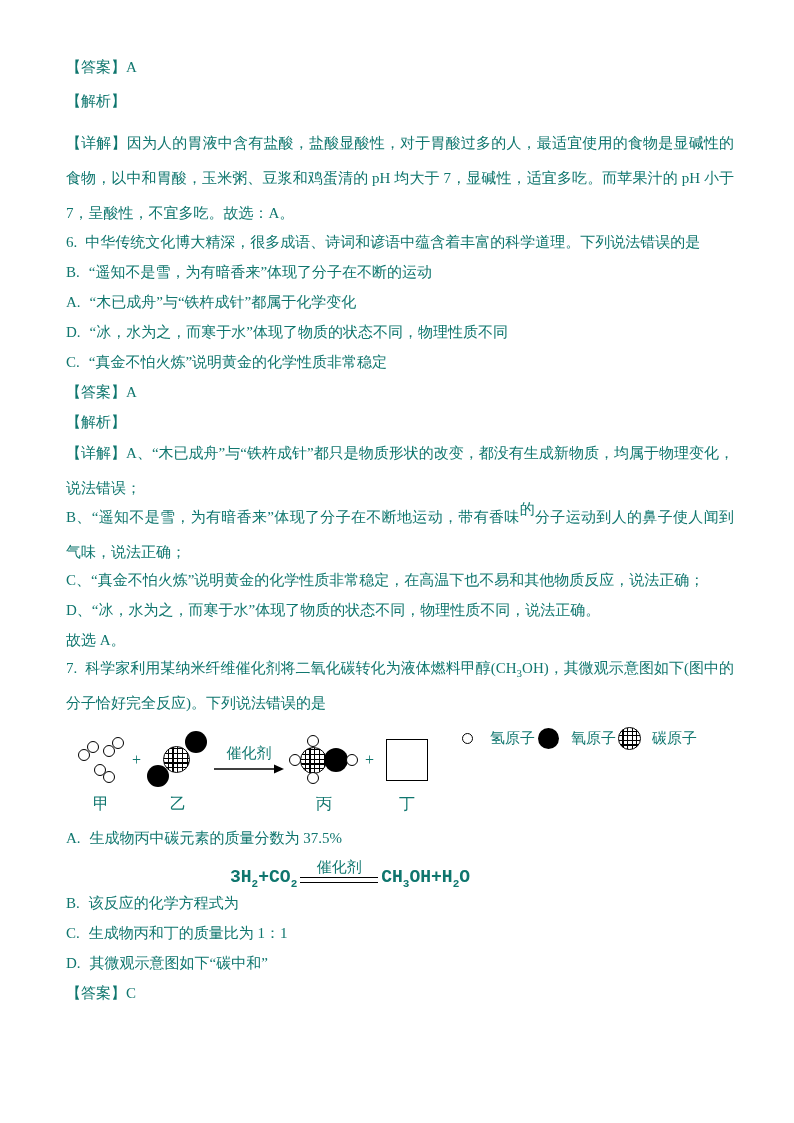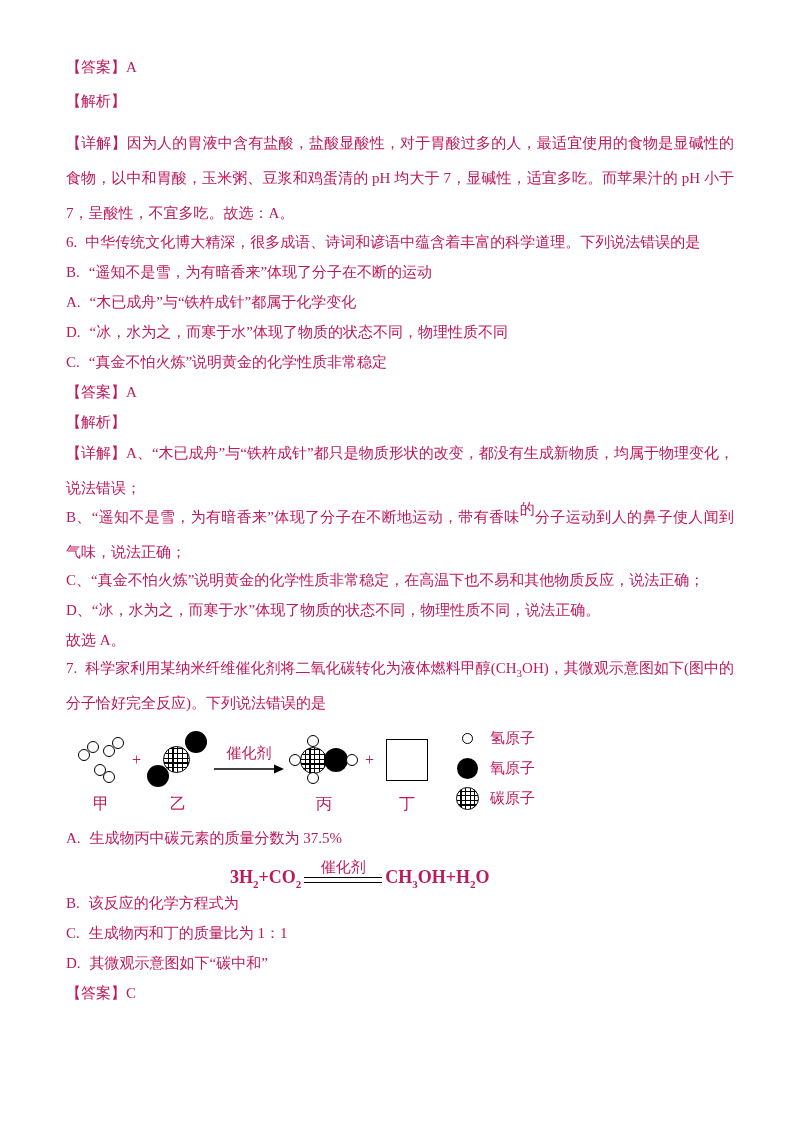--- a/index.html
+++ b/index.html
@@ -4,21 +4,21 @@
 <style>
   html,body { margin:0; padding:0; background:#888; }
   .page {
     position:relative;
     width:794px; height:1123px;
     margin:0 auto;
     background:#ffffff;
     box-sizing:border-box;
     padding:58px 60px 0 66px;
     font-family:"Liberation Serif","DejaVu Serif",serif;
-    font-size:15px; color:#be185d;
+    font-size:15px; color:#0f766e;
     overflow:hidden;
   }
   p { margin:0; }
   .ln   { line-height:19px; margin:0 0 11px; white-space:nowrap; }
   .para { line-height:35px; margin:0 0 2px; text-align:justify; }
   .mb15 { margin-bottom:15px; }
   .mb4  { margin-bottom:4px; }
   .mb1  { margin-bottom:1px; }
   .mbn6 { margin-bottom:-6px; }
   .qnum   { padding-right:8px; }
@@ -42,36 +42,36 @@
       repeating-linear-gradient(0deg,  transparent 0 3.6px, #000 3.6px 4.8px),
       repeating-linear-gradient(90deg, transparent 0 3.6px, #000 3.6px 4.8px);
     border:1.8px solid #000;
   }
   .mol-jia  { width:50px; height:48px; }
   .mol-yi   { width:62px; height:58px; }
   .mol-bing { width:70px; height:50px; }
   .square-ding { width:40px; height:40px; border:1.6px solid #000; background:#fff; }
   .arrow-unit { display:flex; flex-direction:column; align-items:center; justify-content:center; height:62px; padding:0 5px; }
   .arrow-text { font-size:15px; line-height:17px; margin-bottom:1px; }
-  .legend { margin-left:26px; display:flex; flex-direction:column; row-gap:4px; margin-top:-4px; }
+  .legend { margin-left:26px; display:flex; flex-direction:row; row-gap:4px; margin-top:-4px; }
   .legend-row { display:flex; align-items:center; height:26px; }
   .legend-iconbox { width:26px; display:flex; justify-content:center; }
   .legend-label { margin-left:10px; font-size:15px; }
   .li-h { width:11px; height:11px; border-radius:50%; background:#fff; border:1.5px solid #000; box-sizing:border-box; }
   .li-o { width:21px; height:21px; border-radius:50%; background:#000; }
   .li-c { width:23px; height:23px; border-radius:50%; box-sizing:border-box;
           background-color:#fff;
           background-image:
             repeating-linear-gradient(0deg,  transparent 0 3.4px, #000 3.4px 4.6px),
             repeating-linear-gradient(90deg, transparent 0 3.4px, #000 3.4px 4.6px);
           border:1.8px solid #000; }
 
   
   .equation { display:flex; align-items:flex-end; margin:6px 0 7px 164px; }
-  .eq-formula { font-weight:bold; font-size:18px; line-height:20px; white-space:nowrap; }
+  .eq-formula { font-weight:bold; font-size:18px; line-height:20px; white-space:nowrap;font-family:Liberation Mono, monospace; }
   .eq-cond { display:flex; flex-direction:column; align-items:center; margin:0 3px 4px; }
   .eq-cond-text { font-size:15px; line-height:17px; margin-bottom:1px; }
   .eq-dline { width:78px; height:6px; border-top:1.6px solid #000; border-bottom:1.6px solid #000; box-sizing:border-box; }
 </style>
 </head>
 <body>
 
 <div class="page">
 
   <p class="ln mb15"><span>【答案】</span><span>A</span></p>

